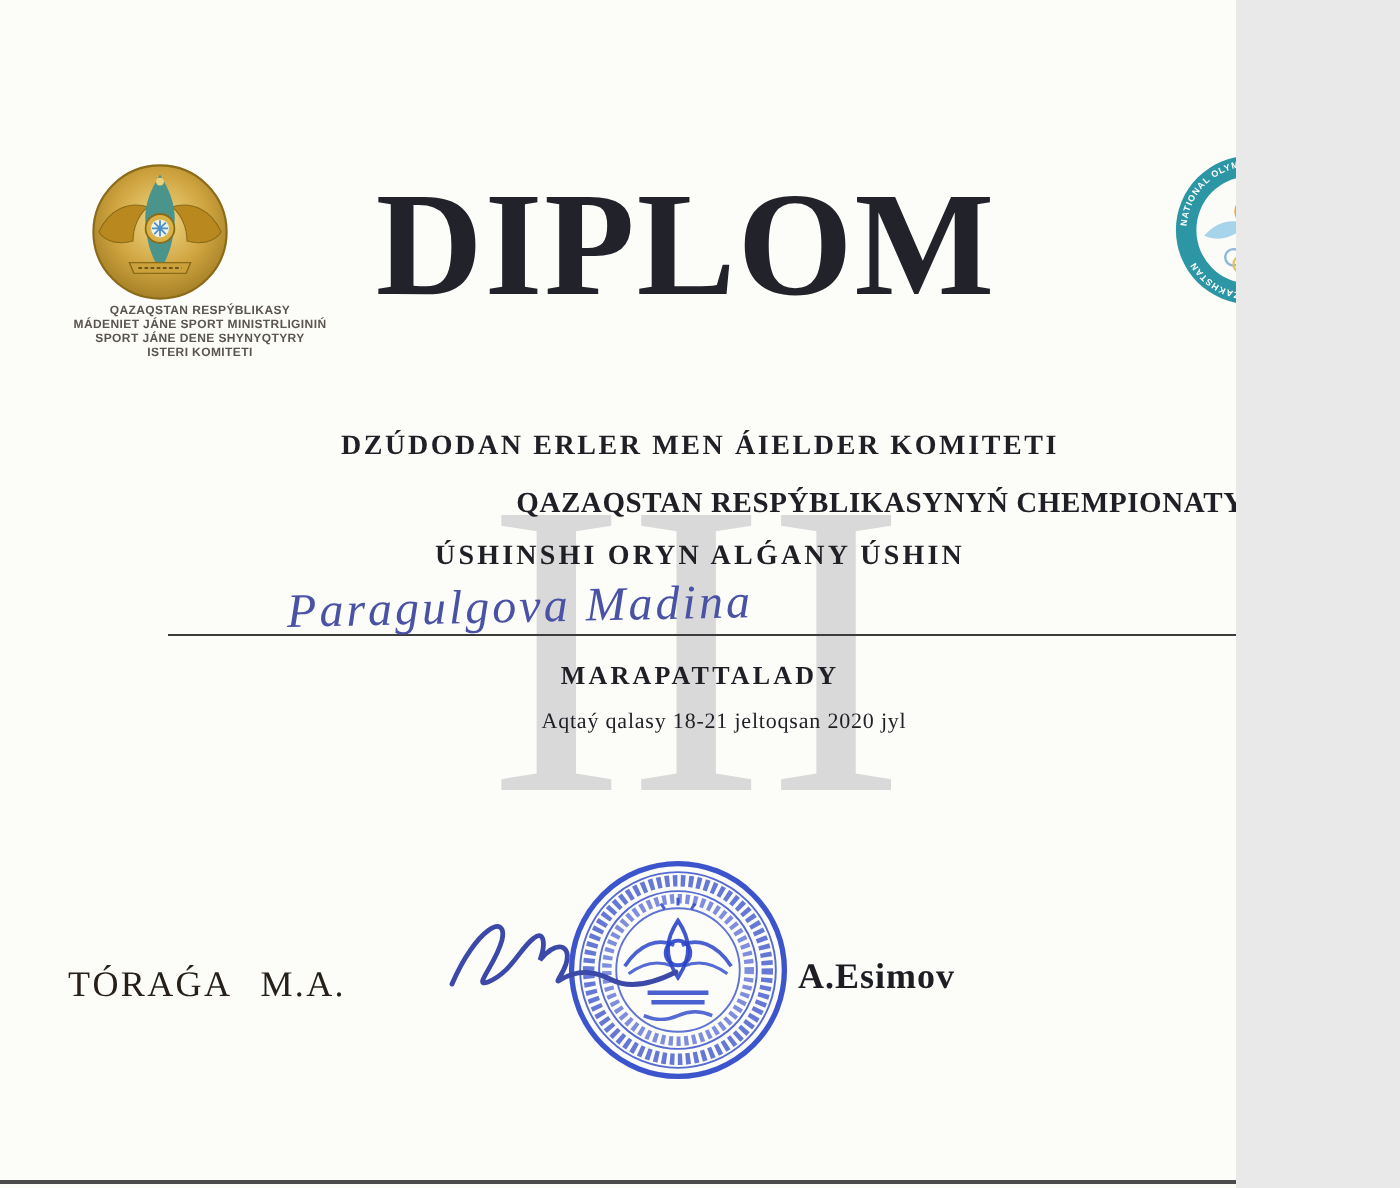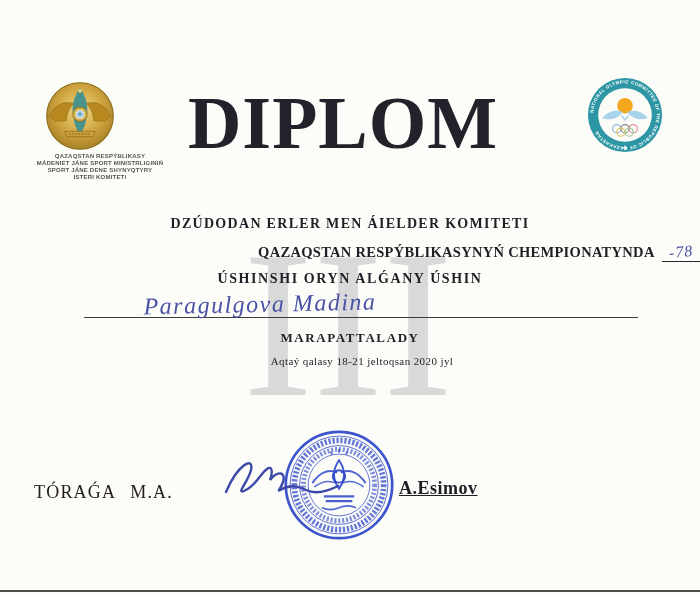--- a/index.html
+++ b/index.html
@@ -1,17 +1,17 @@
 <!DOCTYPE html>
 <html><head>
 <meta charset="utf-8">
 <style>
   html,body{margin:0;padding:0;background:#e9e9e9;}
   #page{
-    position:relative;width:700px;height:594px;background:#fcfcf9;
+    position:relative;width:618px;height:594px;background:#fcfcf9;
     overflow:hidden;font-family:"Liberation Serif",serif;color:#1f1f26;
   }
   
   .emblem-left{position:absolute;left:44px;top:80px;width:72px;height:72px;}
   .issuer-caption{
     position:absolute;left:8px;top:153px;width:184px;text-align:center;
     font-family:"Liberation Sans",sans-serif;font-size:6px;line-height:7px;
     font-weight:bold;letter-spacing:.2px;color:#5a554e;
   }
   .title{
@@ -37,21 +37,21 @@
     transform:rotate(-1.2deg);
   }
   .name-rule{position:absolute;left:84px;top:317px;width:554px;border-top:1.5px solid #3c3c3c;z-index:2;}
   .award{top:330px;font-size:13px;letter-spacing:1.6px;}
   .date{top:355px;font-size:11px;font-weight:normal;letter-spacing:.4px;padding-left:12px;}
   
   .chairman{position:absolute;left:34px;top:482px;font-size:18px;font-weight:normal;letter-spacing:1.2px;color:#262019;z-index:2;}
   .chairman .initials{margin-left:14px;}
   .signature{position:absolute;left:220px;top:452px;z-index:4;}
   .stamp{position:absolute;left:282px;top:428px;z-index:3;}
-  .signer{position:absolute;left:399px;top:478px;font-size:18px;font-weight:bold;letter-spacing:.5px;color:#1d1d24;z-index:2;text-decoration:underline;}
+  .signer{position:absolute;left:399px;top:478px;font-size:18px;font-weight:bold;letter-spacing:.5px;color:#1d1d24;z-index:2;}
   .bottom-edge{position:absolute;left:0;bottom:2px;width:700px;height:2px;background:#4c4c4c;}
 </style>
 </head>
 <body>
 
 <div id="page">
 
   <svg class="emblem-left" viewBox="0 0 80 80">
     <defs>
       <radialGradient id="goldGrad" cx="50%" cy="42%" r="65%">

